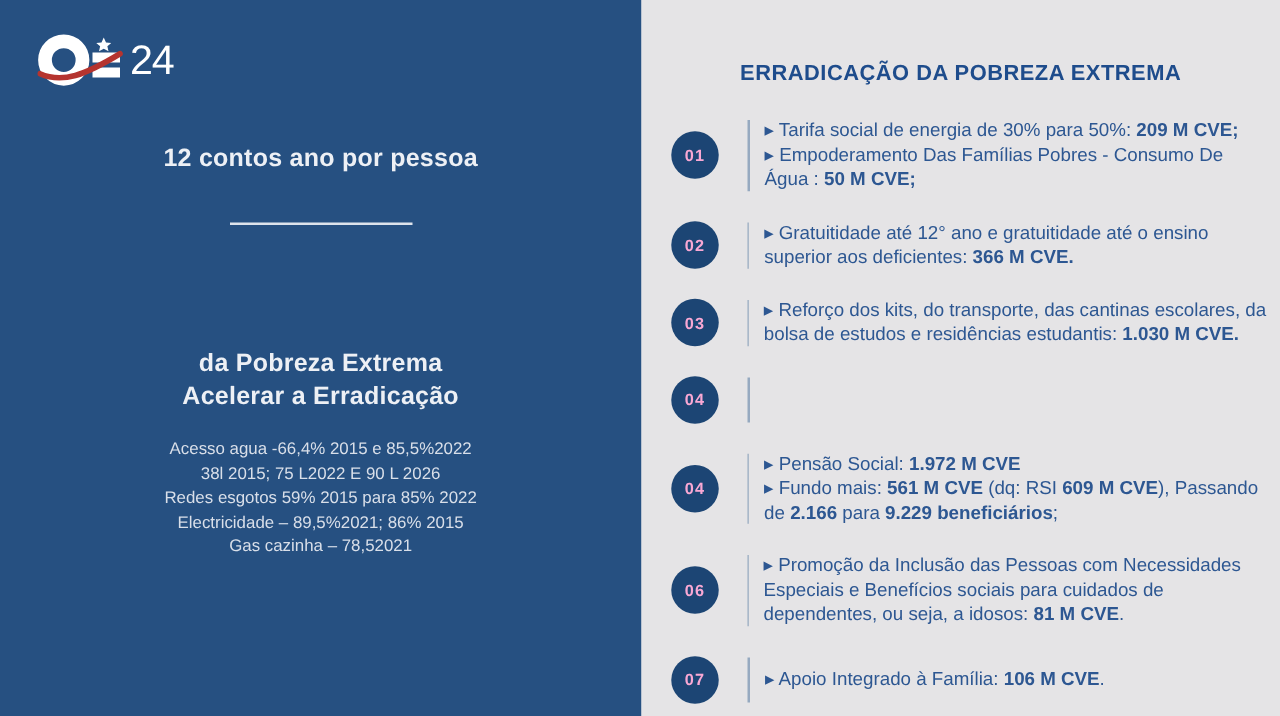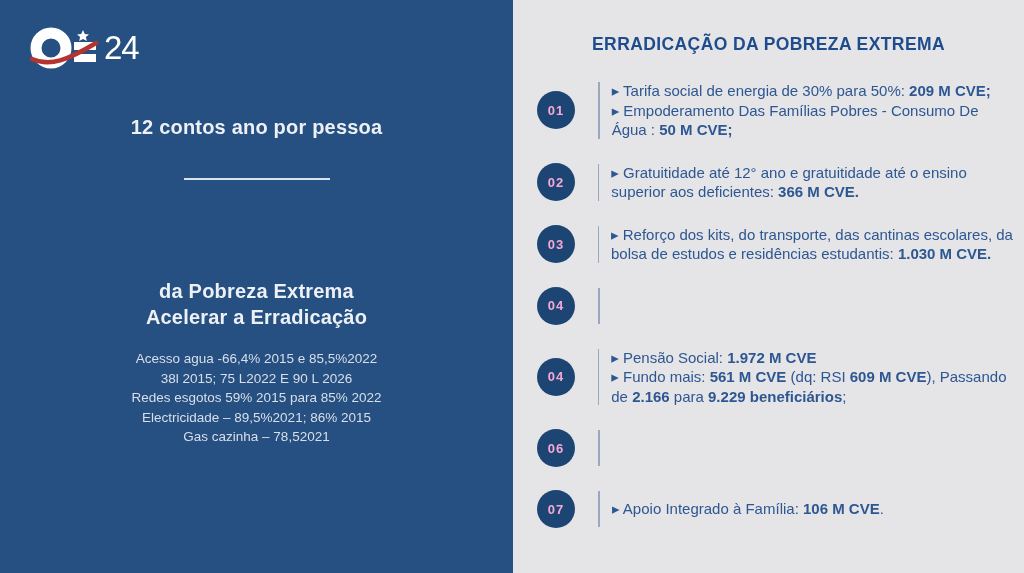--- a/index.html
+++ b/index.html
@@ -22,21 +22,21 @@
   .headline{position:absolute;top:114px;left:0;width:100%;text-align:center;
     font-weight:bold;font-size:20px;line-height:26px;color:#edf0f5;letter-spacing:.2px;}
   .head-underline{position:absolute;top:178px;left:50%;transform:translateX(-50%);
     width:146px;height:0;border-top:2px solid #dde3ec;}
   .subhead{position:absolute;top:278px;left:0;width:100%;text-align:center;
     font-weight:bold;font-size:20px;line-height:26px;color:#edf0f5;letter-spacing:.2px;}
   .stats{position:absolute;top:349px;left:0;width:100%;text-align:center;
     font-size:13.5px;line-height:19.5px;color:#d9dfe9;font-weight:400;}
 
   
-  .right{flex:1;background:var(--right-bg);padding:26px 10px 0 24px;}
+  .right{flex:1;background:var(--right-bg);padding:40px 10px 0 24px;}
   .r-title{text-align:center;color:var(--title-blue);font-weight:800;font-size:17.5px;
     letter-spacing:.4px;margin:8px 14px 26px 0;}
   .items{display:flex;flex-direction:column;gap:23px;}
   .item{display:flex;align-items:center;}
   .badge{flex:0 0 38px;width:38px;height:38px;border-radius:50%;background:var(--badge-bg);
     color:#f9a8d4;font-weight:bold;font-size:13px;letter-spacing:1px;
     display:flex;align-items:center;justify-content:center;}
   .vline{width:2px;background:var(--divider);align-self:stretch;margin:1px 12px 1px 23px;min-height:24px;}
   .itext{font-size:15px;line-height:19.5px;color:var(--body-blue);max-width:404px;}
   .itext p{margin:0;}
@@ -113,20 +113,23 @@
           <div class="badge">04</div>
           <div class="vline"></div>
           <div class="itext">
             <p><span>▸ Pensão Social: </span><b>1.972 M CVE</b></p>
             <p><span>▸ Fundo mais: </span><b>561 M CVE</b><span> (dq: RSI </span><b>609 M CVE</b><span>), Passando de </span><b>2.166</b><span> para </span><b>9.229 beneficiários</b><span>;</span></p>
           </div>
         </div>
         <div class="item">
           <div class="badge">06</div>
           <div class="vline"></div>
+          <div class="itext">
+            <p><span>▸ Promoção da Inclusão das Pessoas com Necessidades  Especiais e Benefícios sociais para cuidados de dependentes, ou seja, a idosos: </span><b>81 M CVE</b><span>.</span></p>
+          </div>
         </div>
         <div class="item">
           <div class="badge">07</div>
           <div class="vline"></div>
           <div class="itext">
             <p><span>▸ Apoio Integrado à Família: </span><b>106 M CVE</b><span>.</span></p>
           </div>
         </div>
       </div>
   </div>

